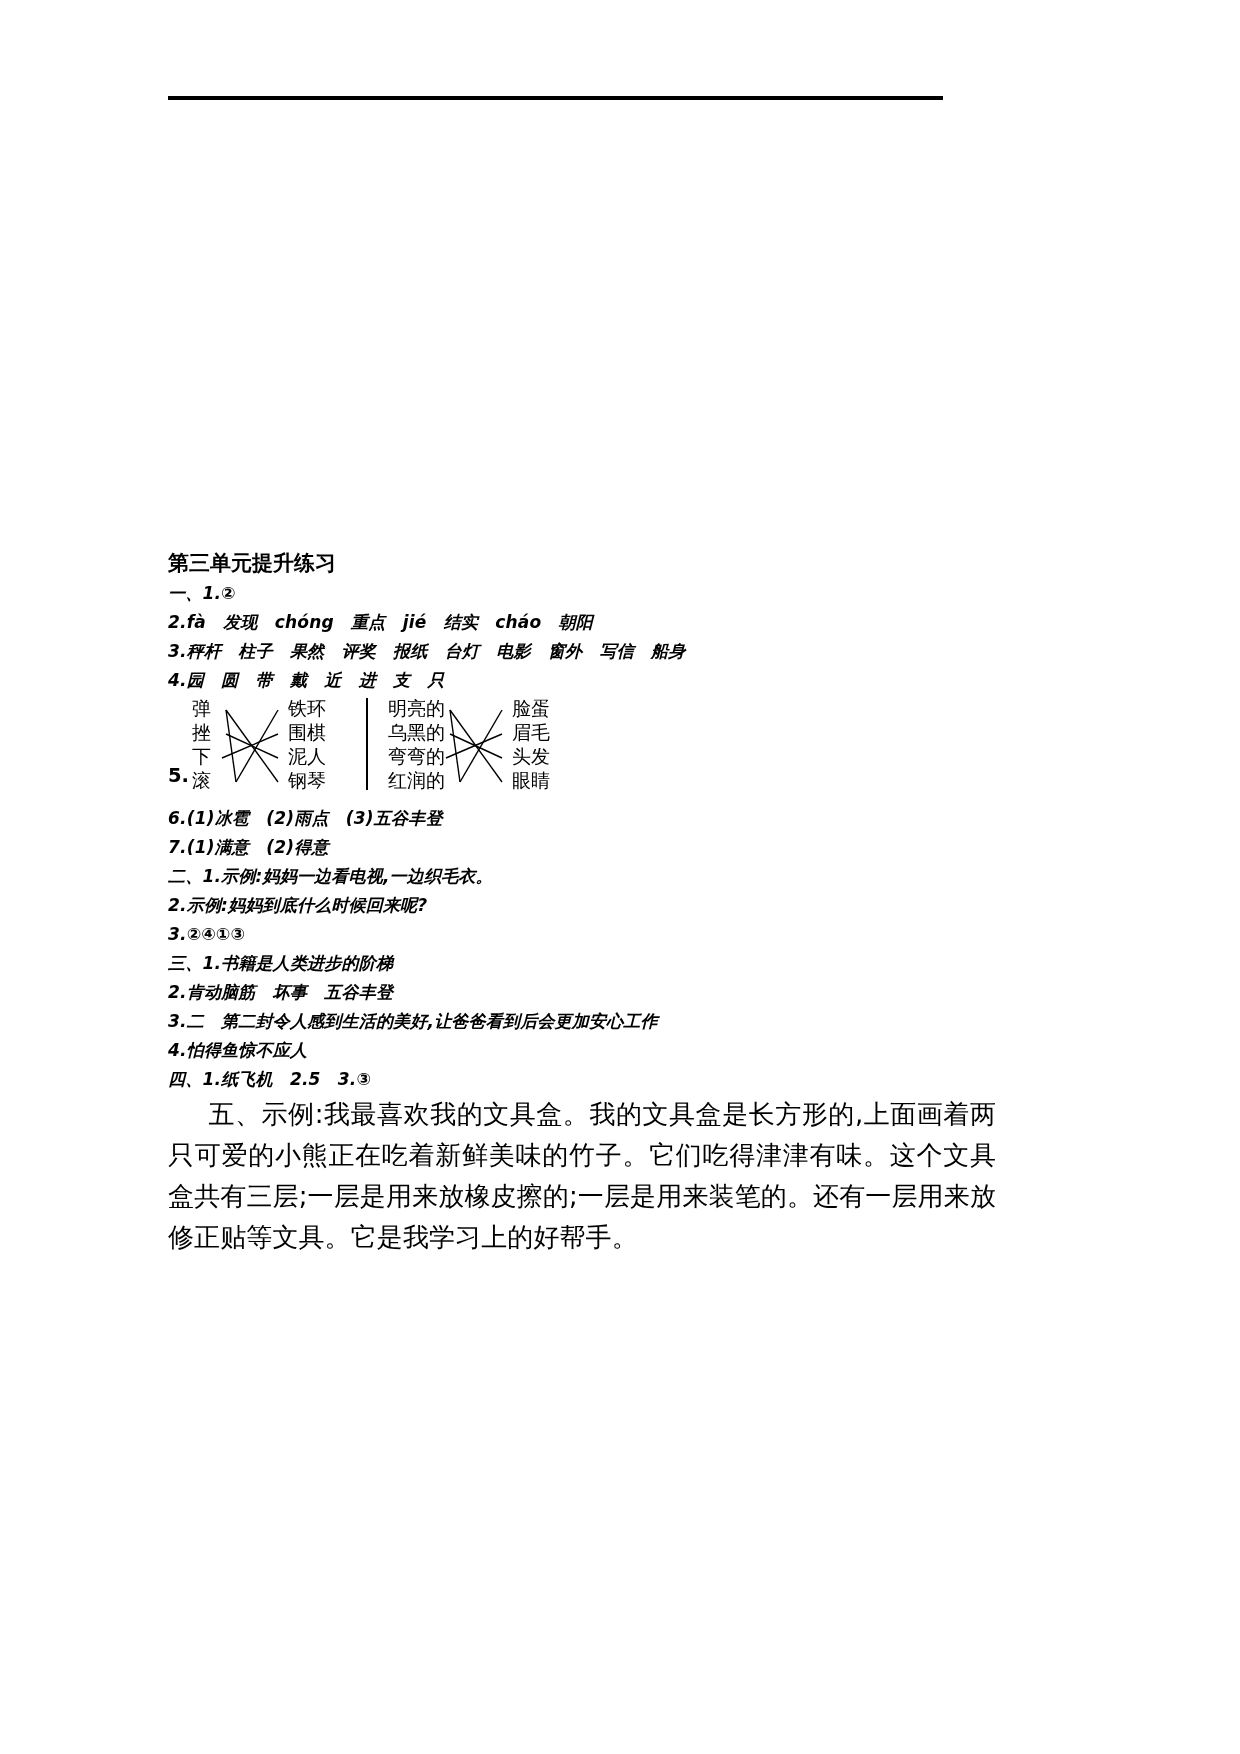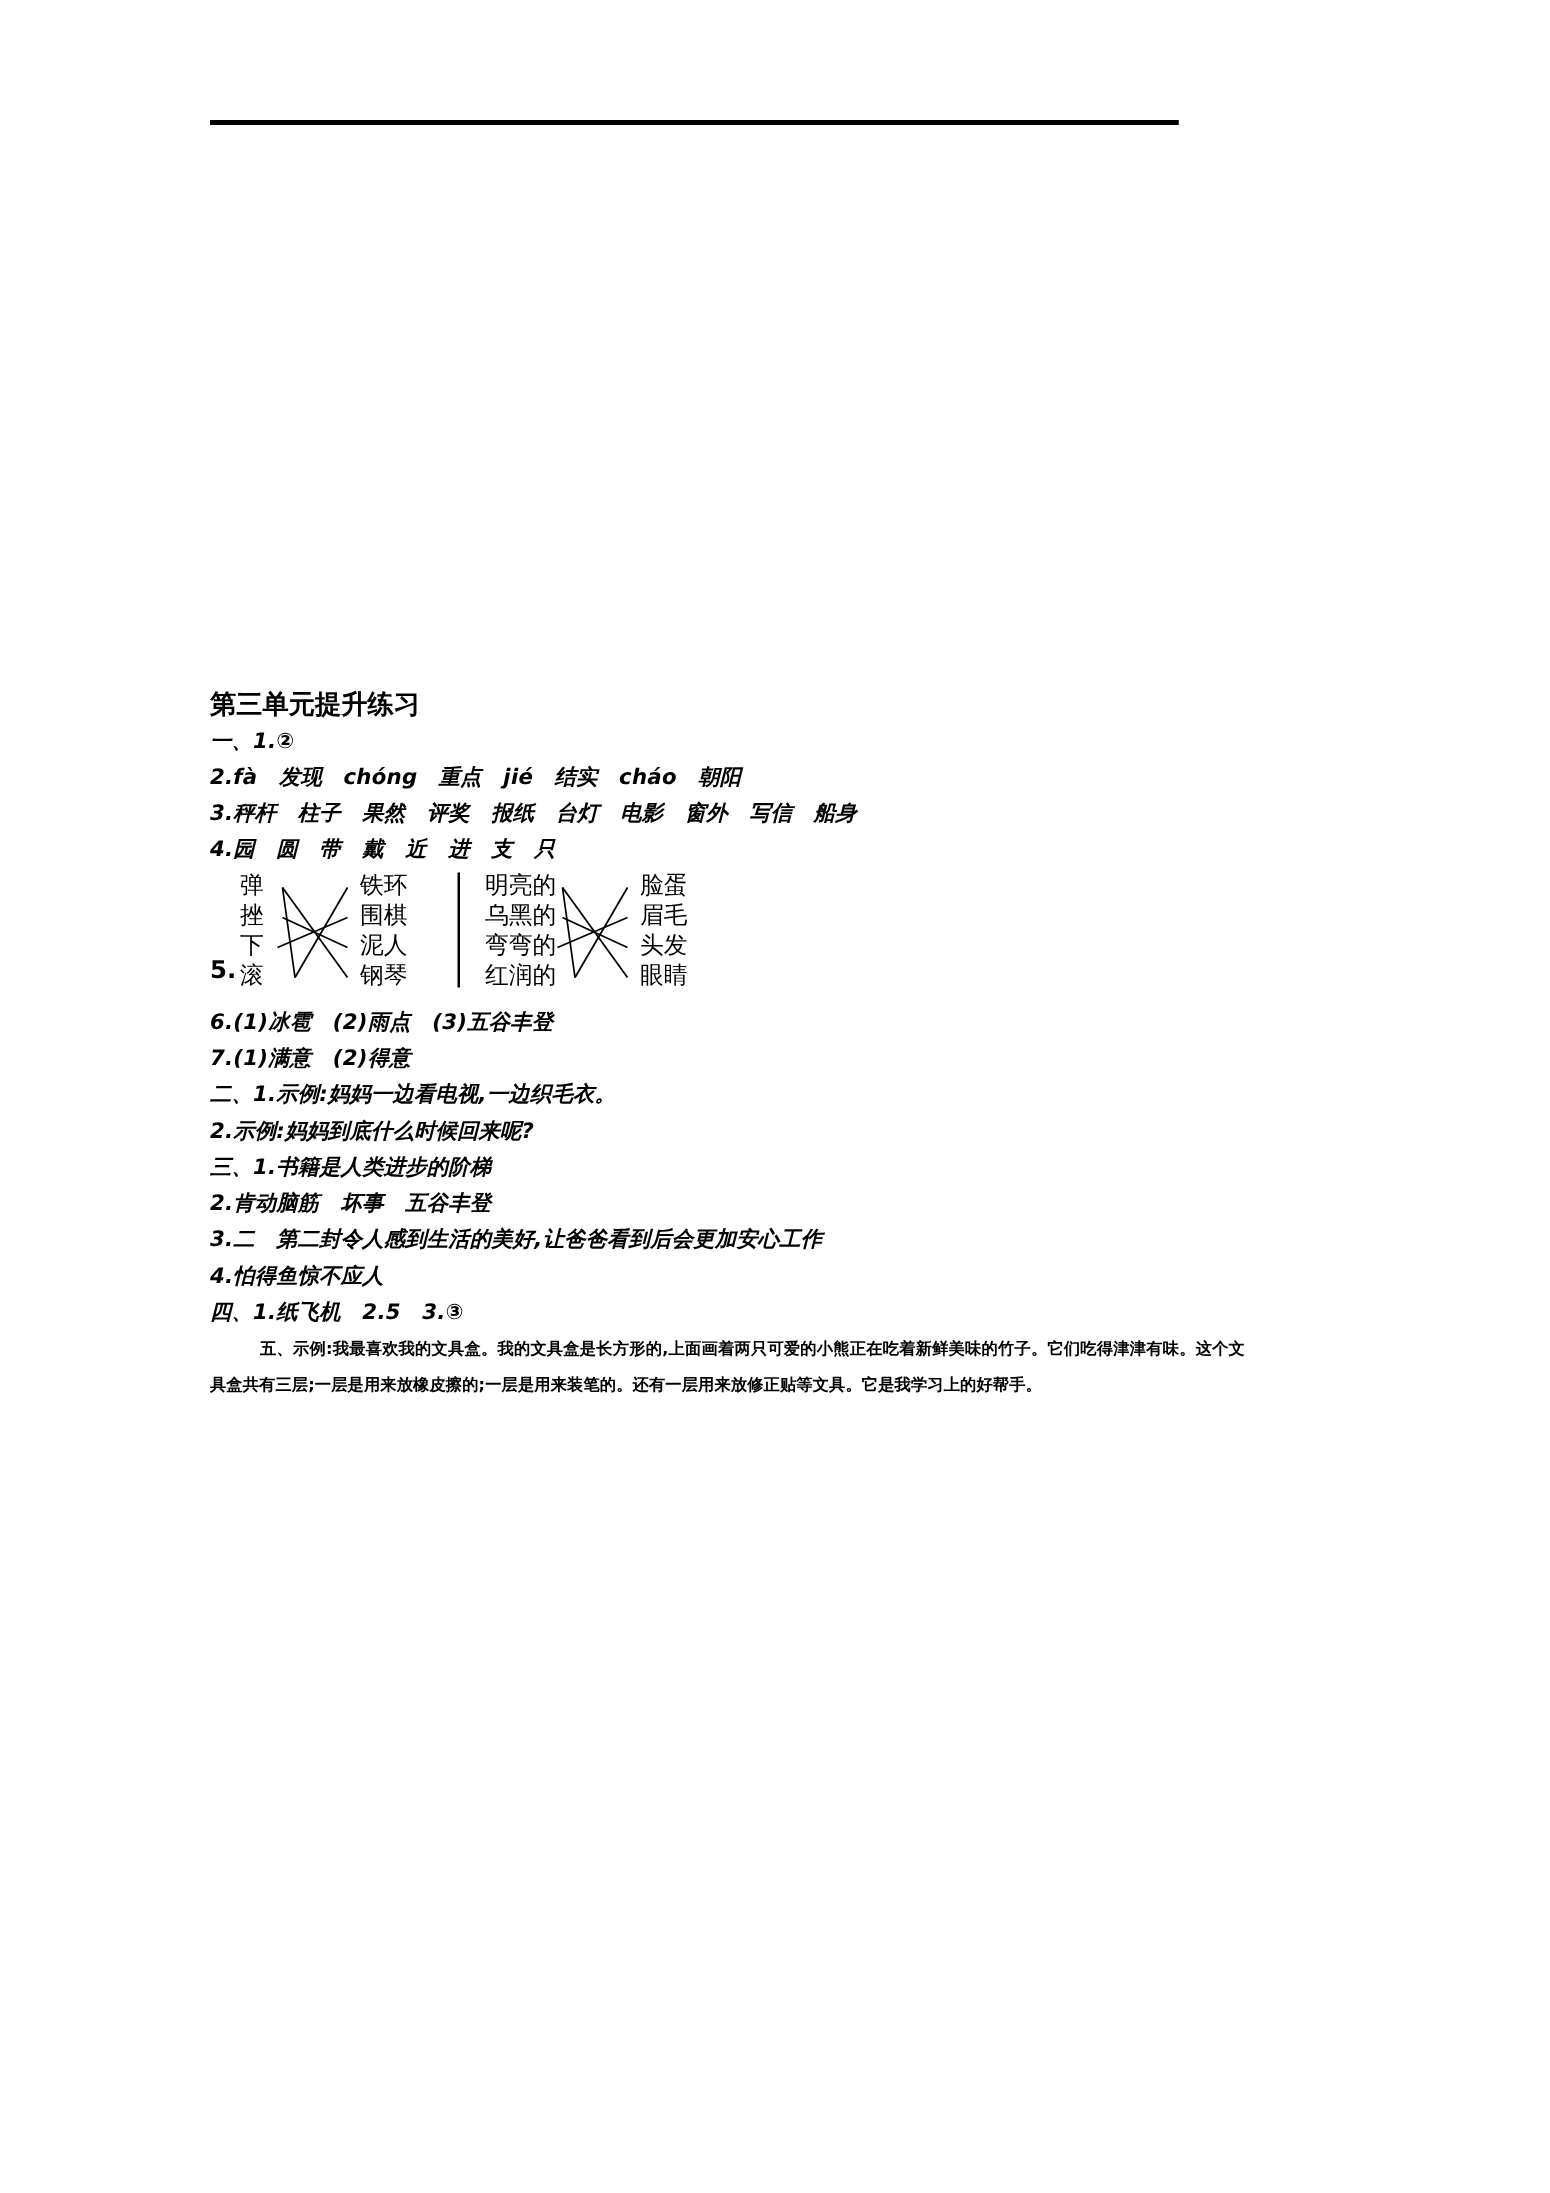--- a/index.html
+++ b/index.html
@@ -102,23 +102,23 @@
     left: 198px;
     top: 2px;
     width: 2px;
     height: 92px;
     background: #000000;
   }
 
   .indent { display: inline-block; width: 40px; }
 
   .para {
-    font-size: 13px;
-    font-weight: bold;
-    line-height: 29px;
+    font-size: 26px;
+    font-weight: normal;
+    line-height: 41px;
     width: 828px;
     text-align: justify;
     letter-spacing: 0.1px;
   }
 </style>
 </head>
 <body>
 
 <div class="page-rule"></div>
 
@@ -190,20 +190,21 @@
 
   <div class="line"><span>6.</span><span>(1)冰雹　(2)雨点　(3)五谷丰登</span></div>
 
   <div class="line"><span>7.</span><span>(1)满意　(2)得意</span></div>
 
 
   <div class="line"><span>二、</span><span>1.</span><span>示例:妈妈一边看电视,一边织毛衣。</span></div>
 
   <div class="line"><span>2.</span><span>示例:妈妈到底什么时候回来呢?</span></div>
 
+  <div class="line"><span>3.</span><span>②④①③</span></div>
 
   <div class="line"><span>三、</span><span>1.</span><span>书籍是人类进步的阶梯</span></div>
 
   <div class="line"><span>2.</span><span>肯动脑筋　坏事　五谷丰登</span></div>
 
   <div class="line"><span>3.</span><span>二　第二封令人感到生活的美好,让爸爸看到后会更加安心工作</span></div>
 
   <div class="line"><span>4.</span><span>怕得鱼惊不应人</span></div>
 
   <div class="line"><span>四、</span><span>1.纸飞机　2.5　3.③</span></div>

